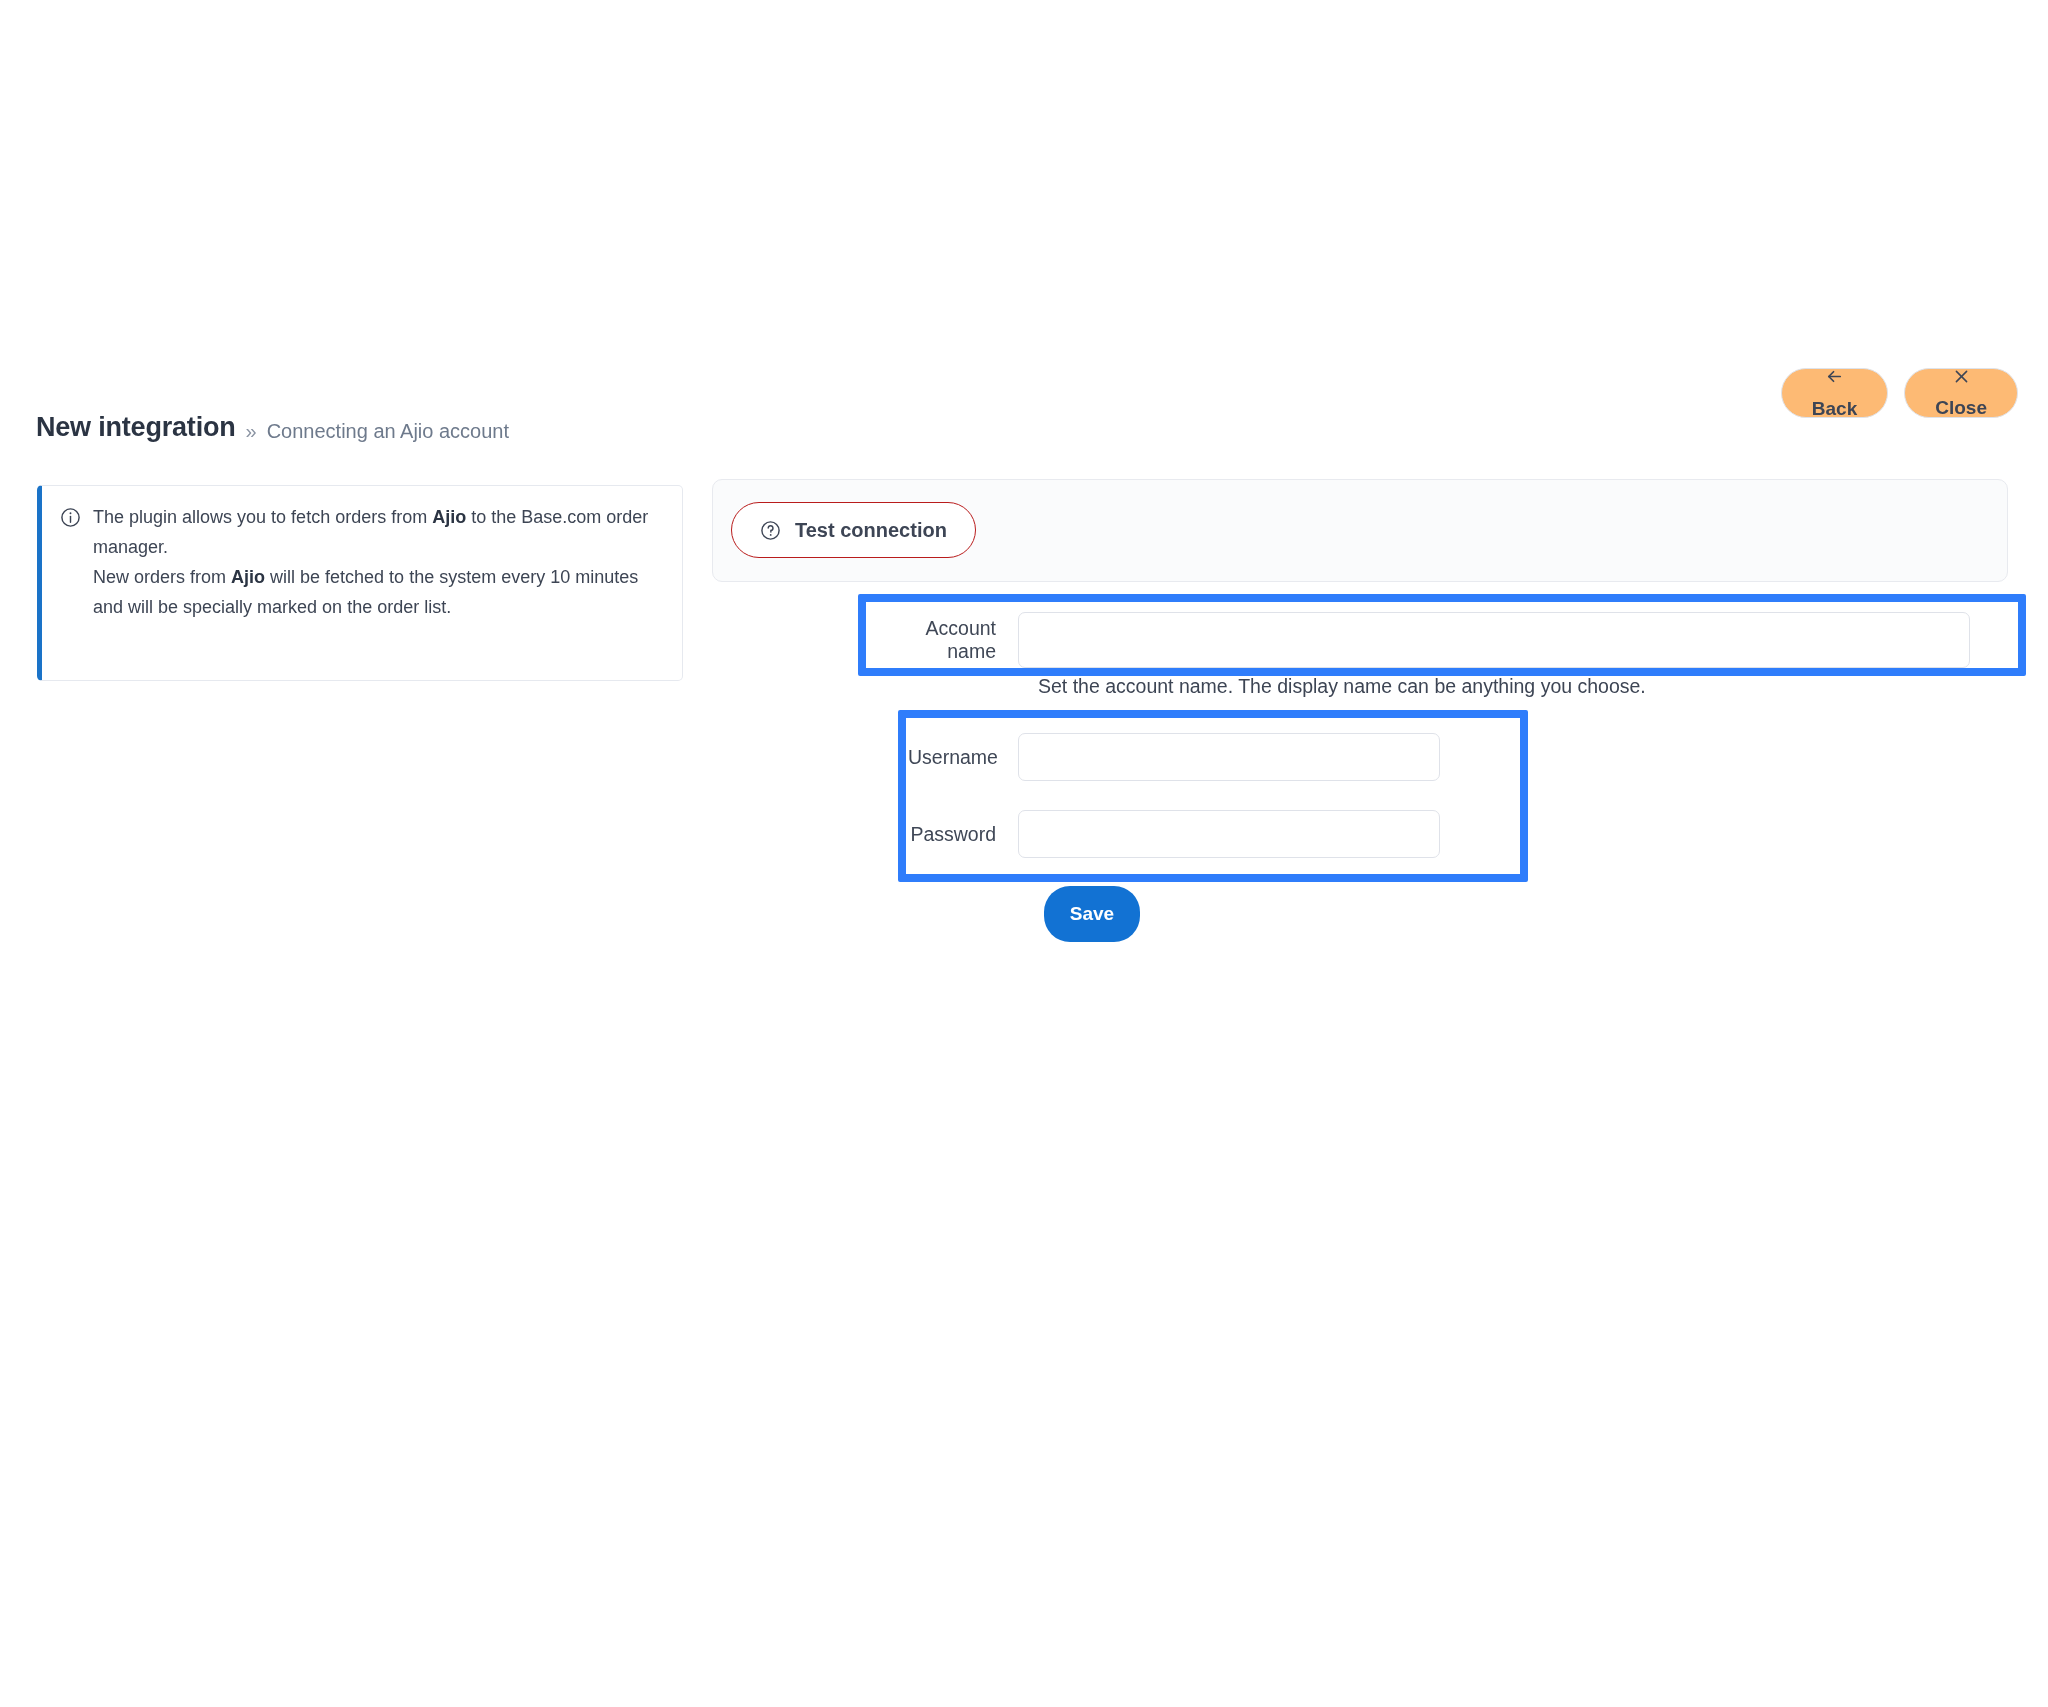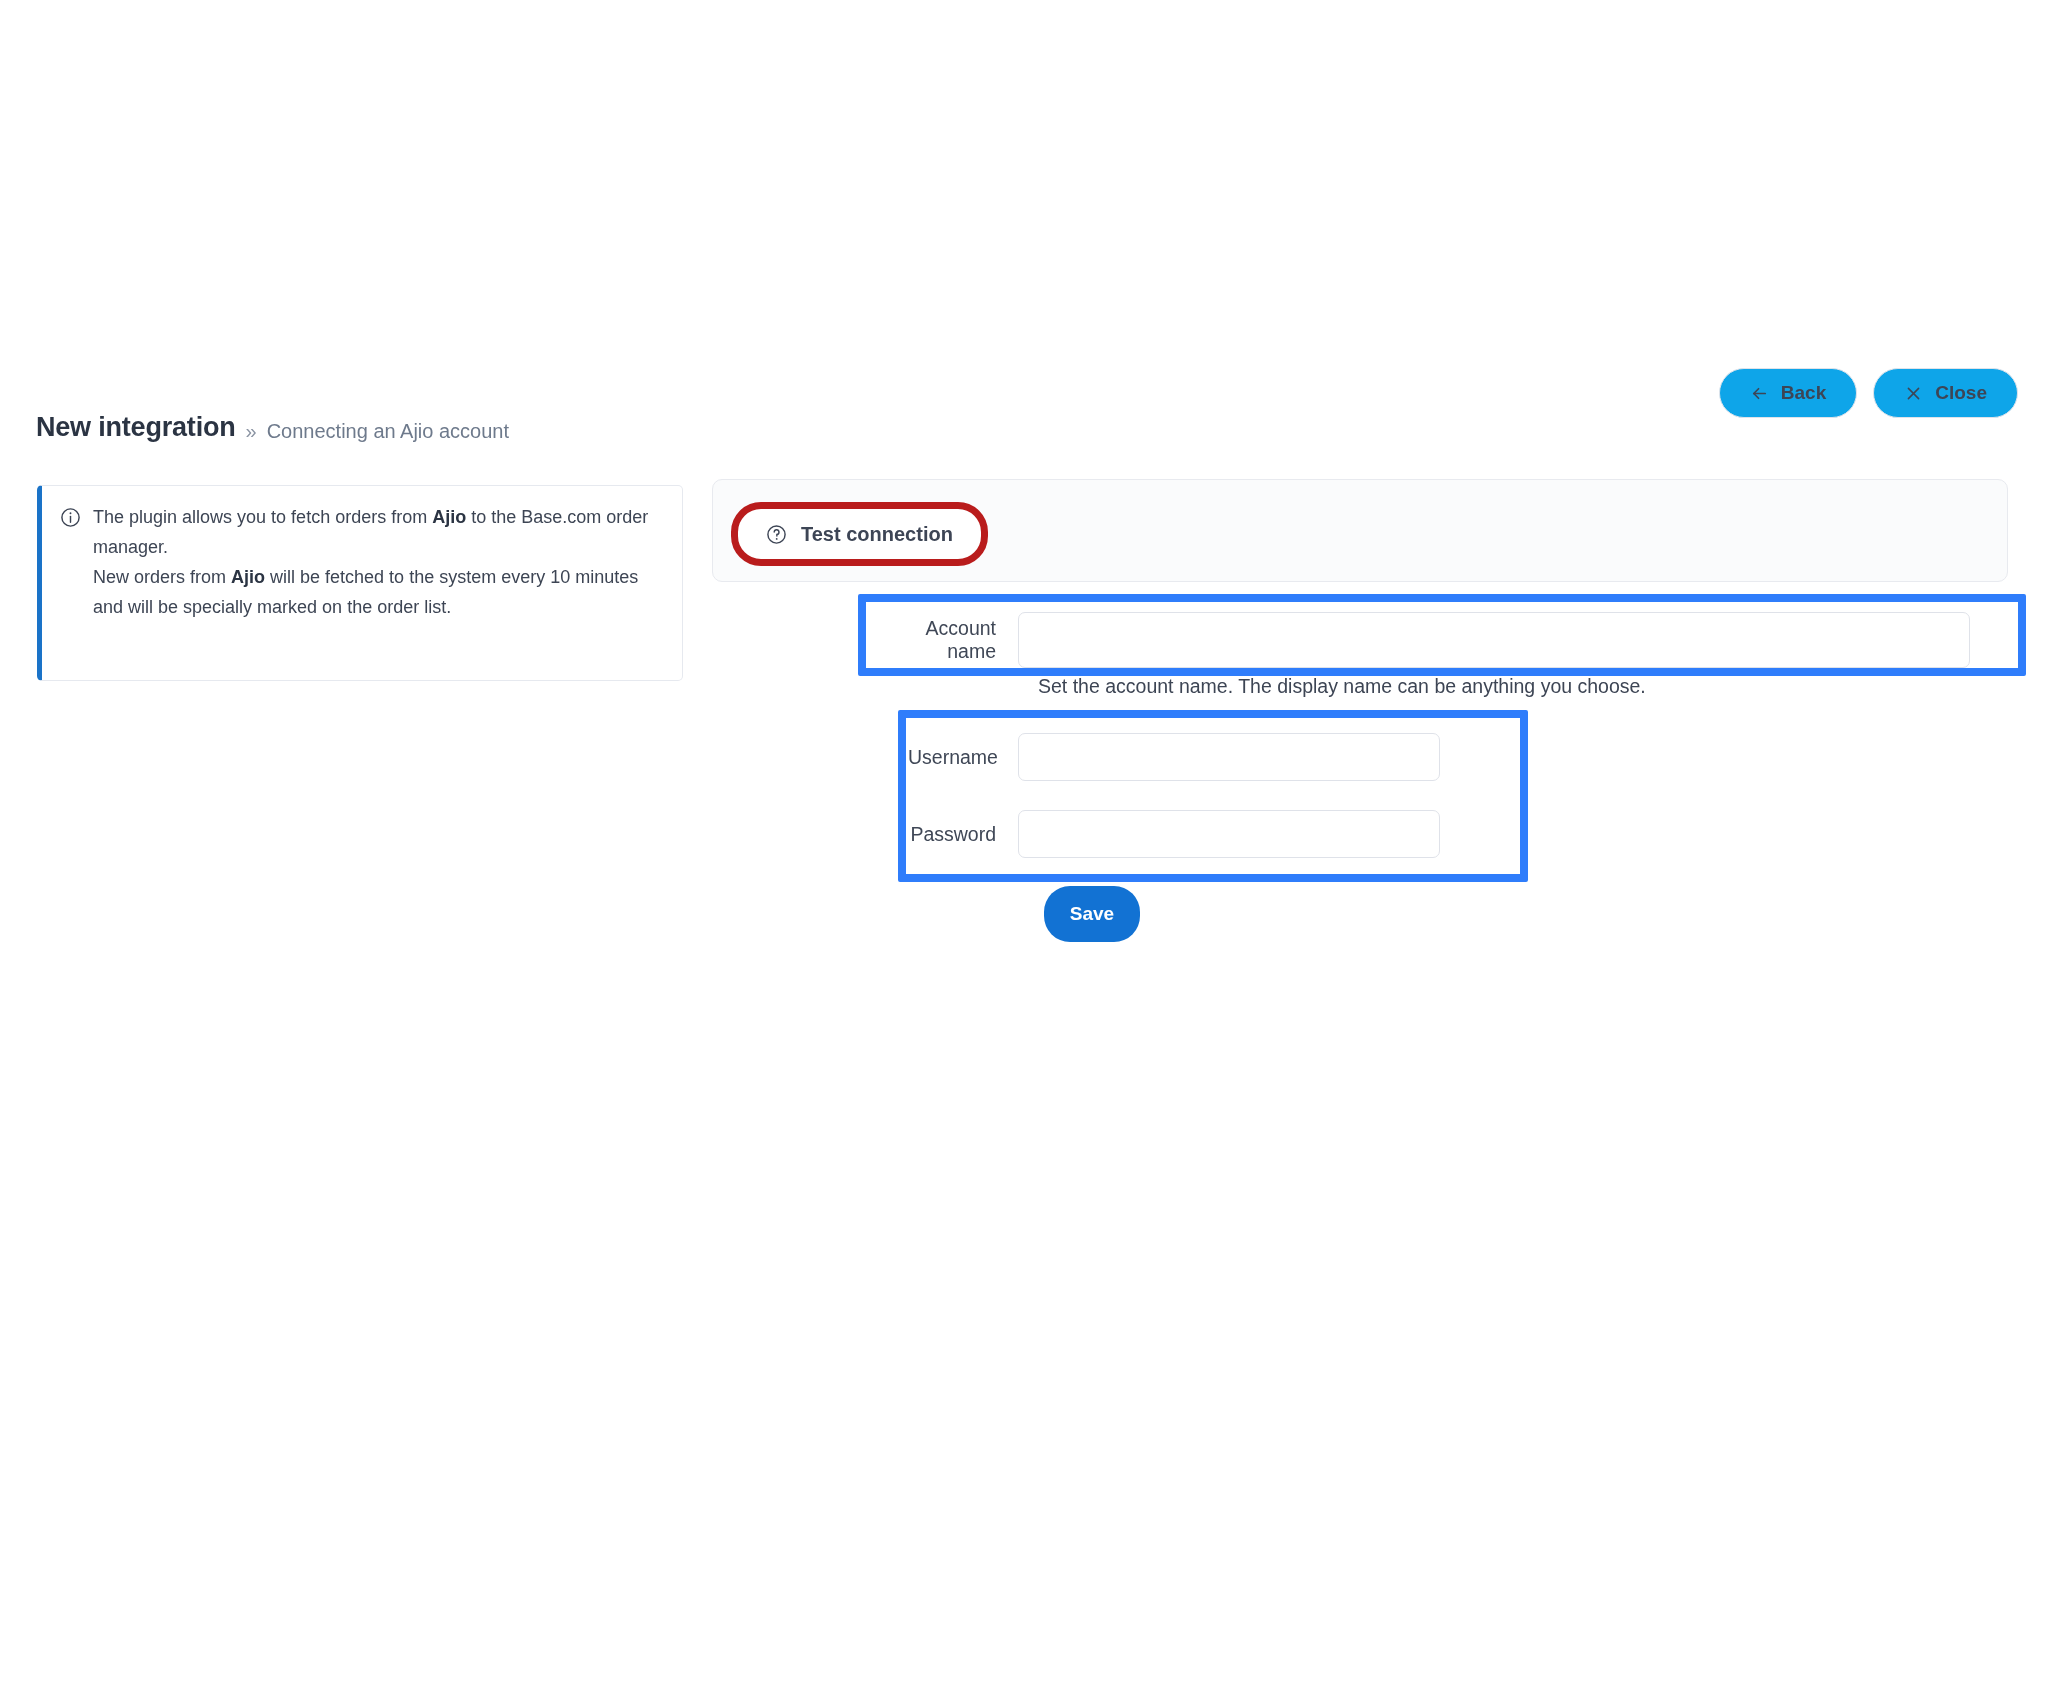--- a/index.html
+++ b/index.html
@@ -57,26 +57,27 @@
   }
   .pill-btn {
     display: inline-flex;
     align-items: center;
     justify-content: center;
     gap: 12px;
     height: 50px;
     padding: 0 30px;
     border: 1px solid #dfe3ea;
     border-radius: 26px;
-    background: #0ea5e9;
+    background: #fdba74;
     font-size: 19px;
     font-weight: bold;
     color: #3d4555;
     box-sizing: border-box;
     cursor: pointer;
+    flex-direction: column;
   }
   .pill-btn .ico {
     display: inline-flex;
     align-items: center;
     justify-content: center;
     width: 19px;
     height: 19px;
     color: #3d4555;
   }
 
@@ -122,24 +123,24 @@
     border: 1px solid #e8eaef;
     border-radius: 10px;
   }
   .test-btn {
     position: absolute;
     left: 18px;
     top: 22px;
     display: inline-flex;
     align-items: center;
     gap: 14px;
-    height: 64px;
+    height: 56px;
     padding: 0 28px;
     background: #ffffff;
-    border: 7px solid #b91c1c;
+    border: 1px solid #b91c1c;
     border-radius: 30px;
     font-size: 20px;
     font-weight: bold;
     color: #3d4555;
     box-sizing: border-box;
     cursor: pointer;
     justify-content: flex-end;
   }
   .test-btn .ico { width: 21px; height: 21px; display:inline-flex; }
 

